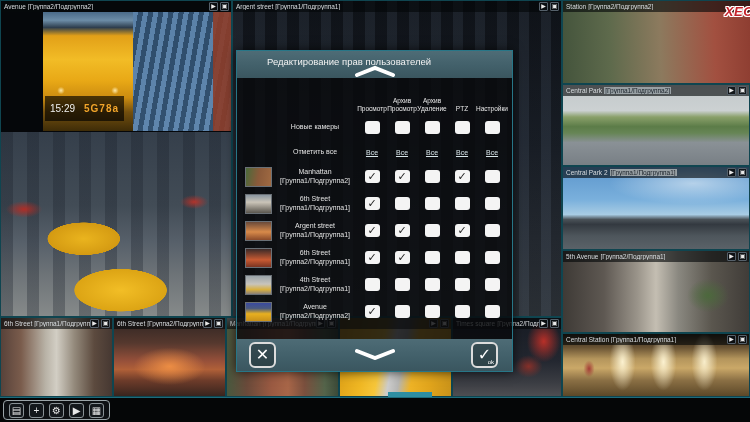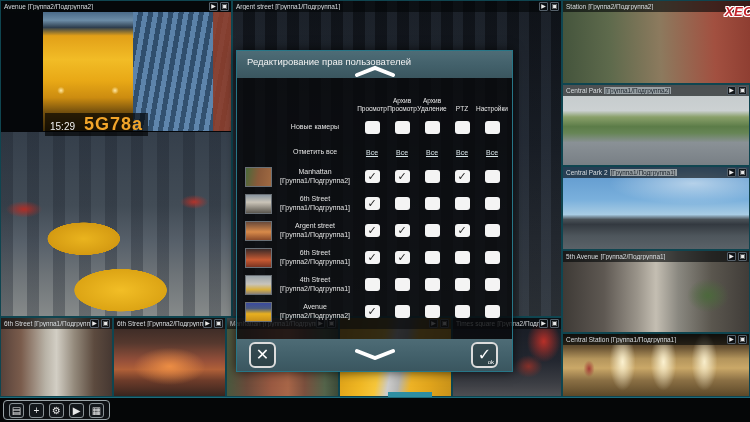--- a/index.html
+++ b/index.html
@@ -64,24 +64,24 @@
   
   .anpr-zone{position:absolute;left:0;top:11px;right:0;height:120px;background:#05070a;}
   .anpr-car{position:absolute;left:42px;top:11px;width:90px;height:119px;background:
     radial-gradient(circle 5px at 20% 66%, #ffe9a8, transparent 75%),
     radial-gradient(circle 5px at 80% 66%, #ffe9a8, transparent 75%),
     linear-gradient(180deg,#4a6a88 0%,#6c8ca6 7%,#2e3e4e 13%,#e2a018 20%,#f2bc26 40%,#e8a816 58%,#cc8c10 72%,#74500e 84%,#3e2c08 100%);}
   .anpr-city{position:absolute;left:132px;top:11px;right:0;height:119px;background:
     linear-gradient(90deg, transparent 82%, rgba(140,60,40,0.9) 82%),
     repeating-linear-gradient(100deg, rgba(96,136,176,0.85) 0 5px, rgba(44,74,104,0.85) 5px 10px),
     linear-gradient(180deg,#3a5a7c,#5a7a9c);}
-  .anpr-cap{position:absolute;top:112px;left:44px;z-index:3;display:flex;align-items:baseline;gap:9px;
-    background:rgba(0,0,0,0.65);padding:1px 5px;}
+  .anpr-cap{position:absolute;top:95px;left:44px;z-index:3;display:flex;align-items:baseline;gap:9px;
+    background:rgba(0,0,0,0.65);padding:7px 5px;}
   .anpr-time{font-size:10px;color:#f0f0f0;}
-  .anpr-plate{font-size:18px;font-weight:bold;color:#f2a52a;letter-spacing:1px;}
+  .anpr-plate{font-size:10px;font-weight:bold;color:#f2a52a;letter-spacing:1px;}
   .avenue-main{position:absolute;left:0;top:131px;right:0;bottom:0;background:
     radial-gradient(ellipse 58px 26px at 36% 58%, #eab41e 0%, #d49a12 62%, transparent 63%),
     radial-gradient(ellipse 74px 34px at 52% 86%, #f2be26 0%, #dca414 62%, transparent 63%),
     radial-gradient(ellipse 26px 12px at 10% 42%, rgba(180,44,36,0.95), transparent 70%),
     radial-gradient(ellipse 20px 10px at 84% 38%, rgba(184,51,42,0.95), transparent 70%),
     repeating-linear-gradient(90deg, rgba(24,30,40,0.3) 0 12px, transparent 12px 26px),
     linear-gradient(180deg,#353f4b 0%,#424c56 40%,#57606a 60%,#6e7478 78%,#868a8a 100%);}
 
   .logo{position:absolute;top:3px;right:4px;z-index:3;font-size:13px;font-weight:bold;font-style:italic;
     letter-spacing:0.5px;color:#c4232b;
@@ -94,21 +94,21 @@
   .toolbar{position:absolute;left:3px;top:2px;height:20px;display:flex;gap:5px;align-items:center;
     border:1px solid #9aa4a8;border-radius:4px;padding:0 5px;background:rgba(18,24,28,0.6);}
   .tb-btn{width:15px;height:15px;border:1px solid #8a9296;border-radius:3px;background:#14181c;
     color:#e8e8e8;font-size:10px;line-height:14px;text-align:center;cursor:pointer;}
 
   
   .dialog{position:absolute;left:236px;top:50px;width:277px;height:322px;z-index:20;
     background:rgba(8,10,12,0.82);border:1px solid #277687;box-shadow:0 0 10px rgba(0,0,0,0.7);}
   .dlg-titlebar{position:absolute;top:0;left:0;right:0;height:27px;
     background:linear-gradient(180deg,#4e6c76 0%,#42606a 55%,#3a565f 100%);}
-  .dlg-title{display:block;font-size:9.5px;color:#f2f2f2;padding:5px 0 0 10px;}
+  .dlg-title{display:block;font-size:9.5px;color:#f2f2f2;padding:5px 0 0 10px;margin-left:20px;}
   .chev{position:absolute;left:50%;transform:translateX(-50%);cursor:pointer;line-height:0;}
   .chev-up{top:14px;z-index:5;}
   .dlg-body{position:absolute;top:27px;bottom:32px;left:0;right:0;padding-top:12px;}
   .hdr-row{display:flex;align-items:flex-end;height:24px;}
   .spacer{width:120px;}
   .col{width:30px;display:flex;justify-content:center;align-items:center;}
   .col-h{font-size:6.5px;line-height:7.5px;color:#e8e8e8;text-align:center;white-space:pre-line;
     display:block;padding-bottom:2px;}
   .perm-row{height:27px;display:flex;align-items:center;}
   .mark-row{height:22px;}

